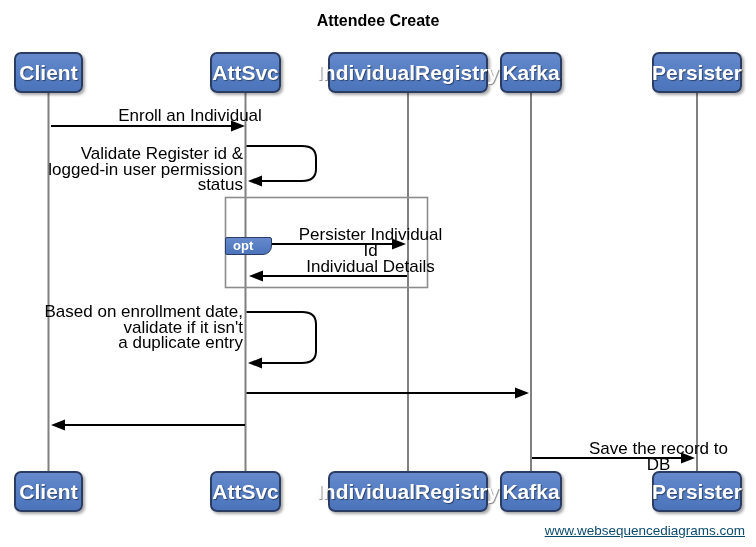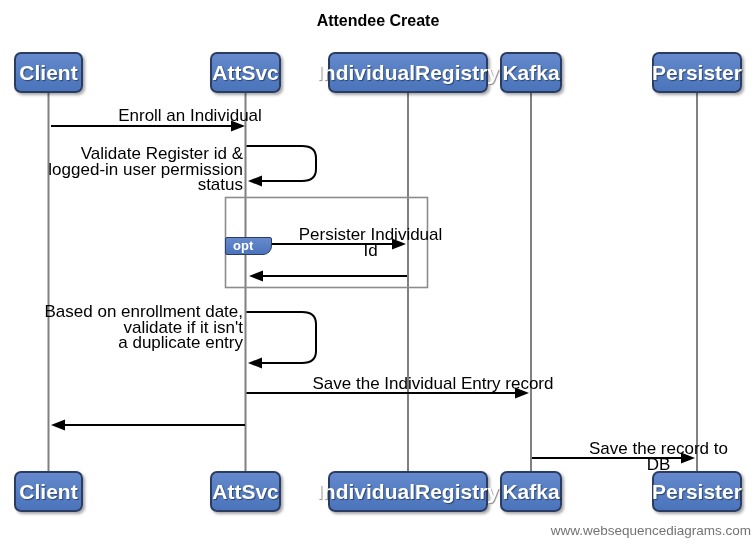--- a/index.html
+++ b/index.html
@@ -35,22 +35,22 @@
   .rightalign{text-align:right;}
   .opt-tab{
     position:absolute;left:225px;top:197px;width:47px;height:18px;
     background:linear-gradient(180deg,#6689cc,#4b74bb);
     border:1px solid #2b3c63;
     border-radius:2px 2px 9px 2px;
     color:#fff;font-weight:bold;font-size:13px;
     box-sizing:border-box;padding-left:7px;line-height:15px;margin-top:40px;
   }
   .footer{
-    position:absolute;right:5px;top:523px;
-    font-size:13.5px;color:#737373;
+    position:absolute;right:11px;top:523px;
+    font-size:13.5px;color:#0c4a6e;text-decoration:underline;
   }
 </style>
 </head>
 <body>
 
 <div id="canvas">
 
   <div class="title">Attendee Create</div>
 
   <svg id="wires" width="756" height="547" viewBox="0 0 756 547">
@@ -115,20 +115,20 @@
   <div class="participant" style="left:328px;top:471px;width:160px;">IndividualRegistry</div>
   <div class="participant" style="left:500px;top:471px;width:62px;">Kafka</div>
   <div class="participant" style="left:652px;top:471px;width:90px;">Persister</div>
 
   <div class="opt-tab">opt</div>
 
   <div class="msg-label center" style="left:51px;top:108px;width:190px;">Enroll an Individual</div>
   <div class="msg-label rightalign" style="right:513px;top:146px;width:240px;">Validate Register id &amp;
 logged-in user permission status</div>
   <div class="msg-label center" style="left:250px;top:227px;width:153px;">Persister Individual Id</div>
+  <div class="msg-label center" style="left:250px;top:259px;width:153px;">Individual Details</div>
   <div class="msg-label rightalign" style="right:513px;top:304px;width:220px;">Based on enrollment date,
 validate if it isn't
 a duplicate entry</div>
-  <div class="msg-label center" style="left:247px;top:376px;width:284px;">Save the Individual Entry record</div>
   <div class="msg-label center" style="left:532px;top:441px;width:165px;">Save the record to DB</div>
 
   <div class="footer">www.websequencediagrams.com</div>
 </div>
 
 </body></html>

